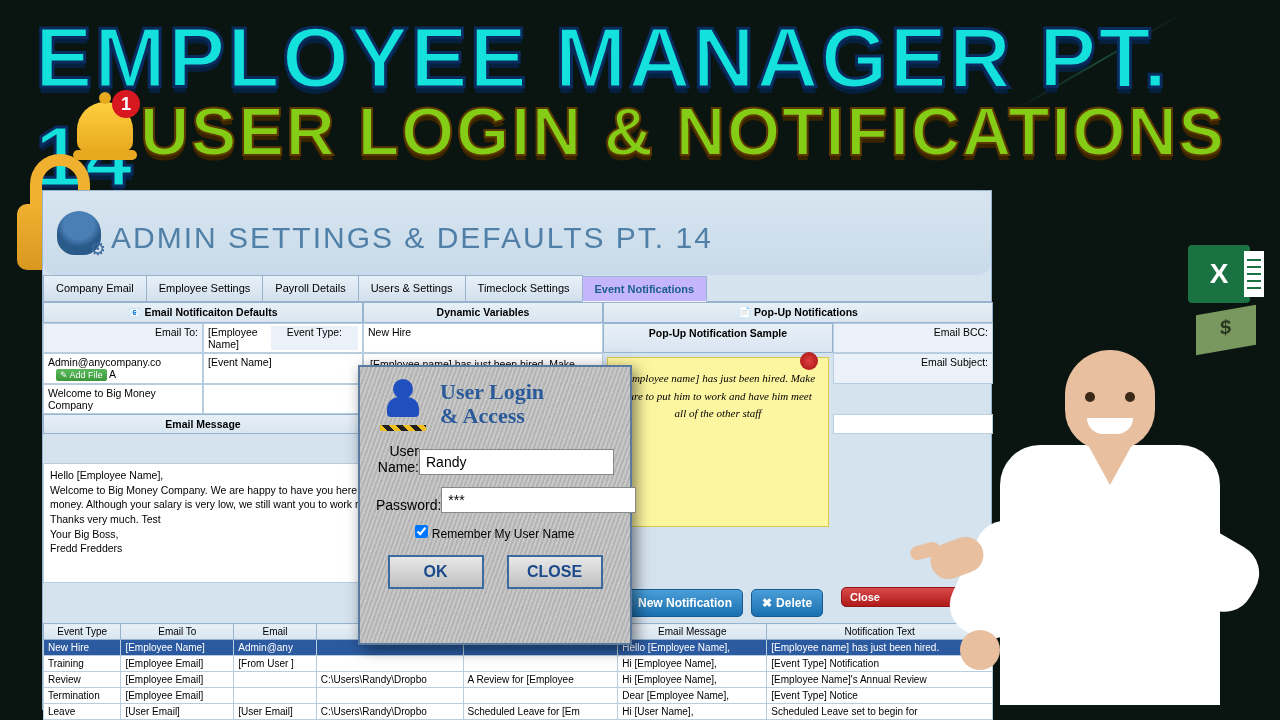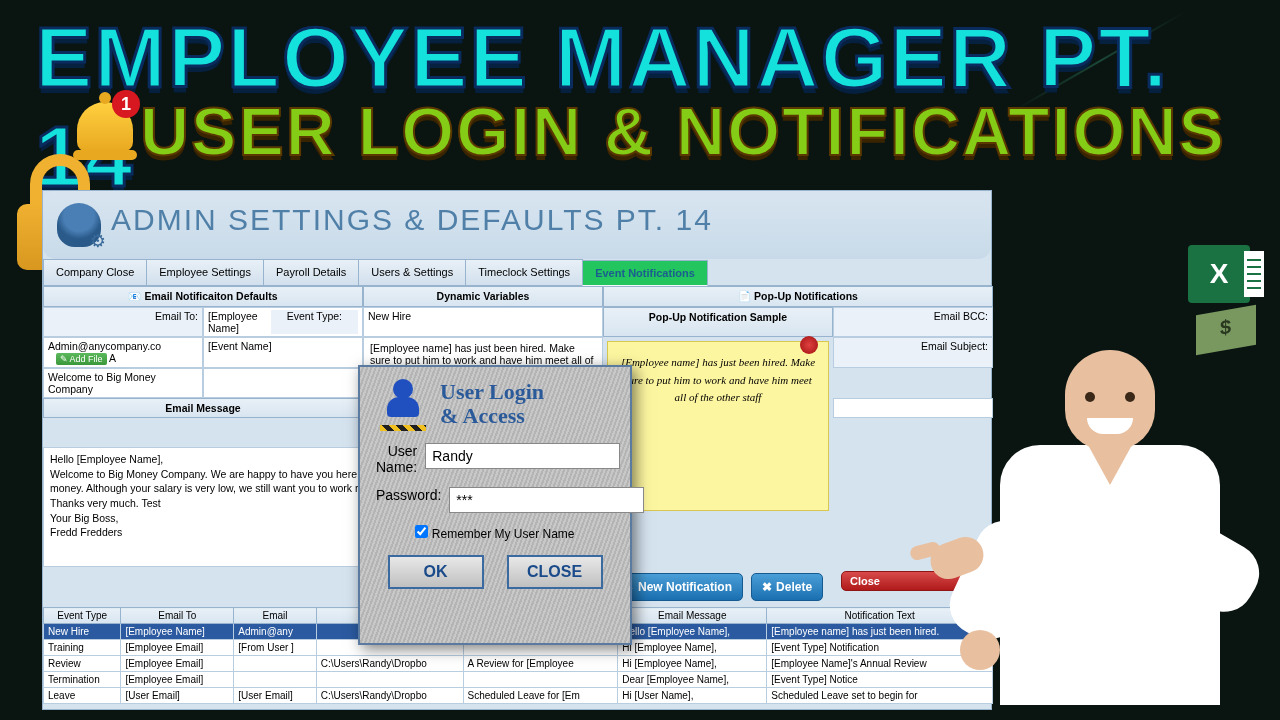--- a/index.html
+++ b/index.html
@@ -57,32 +57,32 @@
 .money-icon { position:absolute; top:310px; right:24px; width:60px; height:40px; background:#789860; transform:skewY(-10deg); }
 .money-icon::after { content:'$'; position:absolute; top:6px; left:24px; color:#2a3820; font-weight:bold; font-size:20px; }
 
 .app {
   position: absolute; top: 190px; left: 42px;
   width: 950px; height: 520px;
   background: #d5e3ef;
   border: 1px solid #97b3cd;
 }
 .app-header {
-  display: flex; align-items: flex-start; gap: 10px;
-  padding: 12px 14px;
+  display: flex; align-items: flex-end; gap: 10px;
+  padding: 20px 14px;
   background: linear-gradient(#d8e5f0,#c8dae9);
   border-radius: 13px;
 }
 .admin-icon { width: 44px; height: 44px; background: radial-gradient(circle at 50% 30%, #4a7fb5 40%, #2a5a8a 60%); border-radius: 50% 50% 40% 40%; position: relative; }
 .admin-icon::after { content:'⚙'; position:absolute; bottom:-5px; right:-5px; font-size:18px; color:#3a6a9a; }
 .app-title { font-size: 30px; letter-spacing: 2px; color:#5080a8; font-weight: 400; }
 
 .tabs { display:flex; border-bottom:1px solid #97b3cd; background:#d5e3ef; font-size:11px; }
 .tab { padding:6px 12px; border:1px solid #97b3cd; border-bottom:none; background:linear-gradient(#e8f0f7,#d2e0ed); margin-right:-1px; cursor:pointer; }
-.tab.active { background:#22c55e; color:#1b5e8f; font-weight:bold; border-bottom:1px solid #f4f8fb; position:relative; top:1px; }
+.tab.active { background:#c4b5fd; color:#1b5e8f; font-weight:bold; border-bottom:1px solid #f4f8fb; position:relative; top:1px; }
 
 .content { display:grid; grid-template-columns: 160px 160px 240px 230px 160px; font-size:10.5px; }
 .section-head { background:linear-gradient(#e8f0f7,#d8e5f0); border:1px solid #97b3cd; padding:3px 6px; text-align:center; font-weight:bold; }
 .span-2 { grid-column: span 2; }
 .cell { border:1px solid #b8cddf; padding:2px 4px; background:#fff; min-height:18px; }
 .lbl { text-align:right; background:#eaf1f8; }
 .val { background:#fff; }
 
 .email-msg { grid-column: 1 / span 3; border:1px solid #b8cddf; background:#fff; padding:4px 6px; font-size:10.5px; line-height:1.4; height:120px; }
 .popup-text { border:1px solid #b8cddf; background:#fff; padding:4px 6px; font-size:10.5px; height:110px; }
@@ -120,21 +120,21 @@
   box-shadow: 4px 4px 14px rgba(0,0,0,0.5);
   padding: 10px 16px;
   font-family: "Arial", sans-serif;
 }
 .login-head { display:flex; align-items:center; gap:10px; margin-bottom:12px; }
 .login-icon { width:54px; height:54px; position:relative; }
 .login-person { width:20px; height:20px; background:#2050c0; border-radius:50%; position:absolute; top:2px; left:17px; }
 .login-person::after { content:''; position:absolute; top:18px; left:-6px; width:32px; height:20px; background:#2050c0; border-radius:12px 12px 4px 4px; }
 .login-barrier { position:absolute; bottom:0; left:4px; width:46px; height:6px; background:repeating-linear-gradient(45deg,#f0c020 0 5px,#202020 5px 10px); }
 .login-title { font-family:"Times New Roman", serif; font-size:22px; color:#2a5a9a; font-weight:bold; line-height:1.1; }
-.login-row { display:flex; align-items:flex-start; gap:8px; margin:12px 0; }
+.login-row { display:flex; align-items:flex-end; margin:12px 0; }
 .login-row label { width:88px; text-align:right; font-size:14px; }
 .login-row input { flex:1; padding:4px 6px; font-size:14px; border:1px solid #888; background:#fff; }
 .login-check { text-align:center; font-size:12px; margin:8px 0 14px; }
 .login-btns { display:flex; justify-content:space-around; }
 .login-btns button {
   width:96px; padding:6px 0; font-size:16px; font-weight:bold; color:#1a4a8a;
   background:linear-gradient(#e8e8e8,#c0c0c0); border:2px solid #3a6aa0; cursor:pointer;
 }
 
 .presenter {
@@ -172,21 +172,21 @@
     <div class="excel-side"></div>
 </div>
 <div class="money-icon"></div>
 
 <div class="app">
   <div class="app-header">
     <div class="admin-icon"></div>
     <div class="app-title">ADMIN SETTINGS &amp; DEFAULTS PT. 14</div>
   </div>
   <div class="tabs" id="tabs">
-      <div class="tab">Company Close</div>
+      <div class="tab">Company Email</div>
       <div class="tab">Employee Settings</div>
       <div class="tab">Payroll Details</div>
       <div class="tab">Users &amp; Settings</div>
       <div class="tab">Timeclock Settings</div>
       <div class="tab active">Event Notifications</div>
     </div>
 
   <div class="content" id="content">
     <div class="section-head span-2">📧 <span>Email Notificaiton Defaults</span></div>
     <div class="section-head">Dynamic Variables</div>

